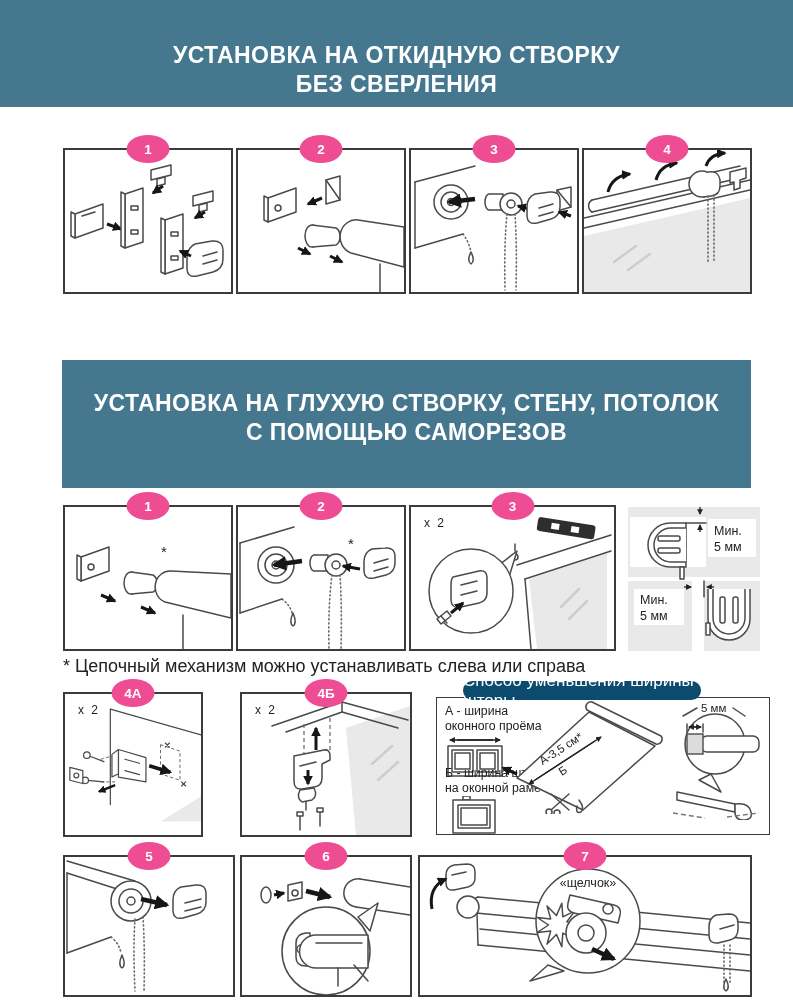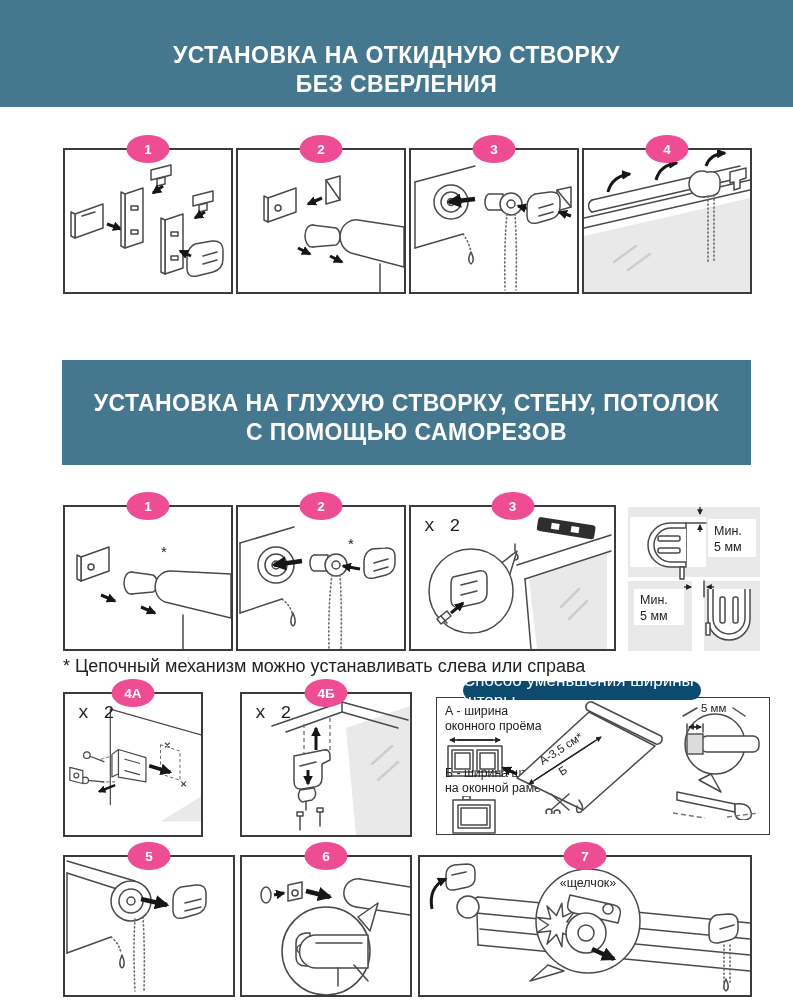--- a/index.html
+++ b/index.html
@@ -2,27 +2,27 @@
 <html><head>
 <meta charset="utf-8">
 <style>
   html,body{margin:0;padding:0;background:#fff;}
   #page{position:relative;width:793px;height:1000px;background:#fff;overflow:hidden;
         font-family:"Liberation Sans",sans-serif;}
   .banner{position:absolute;background:#45788f;color:#fff;display:flex;flex-direction:column;
           align-items:center;text-align:center;font-weight:bold;font-size:23px;line-height:29px;
           letter-spacing:.4px;}
   #banner1{left:0;top:0;width:793px;height:107px;padding-top:41px;box-sizing:border-box;}
-  #banner2{left:62px;top:360px;width:689px;height:105px;padding-top:29px;box-sizing:border-box;}
+  #banner2{left:62px;top:360px;width:689px;height:128px;padding-top:29px;box-sizing:border-box;}
   .box{position:absolute;background:#fff;border:2px solid #3b3b3b;box-sizing:border-box;}
   .box svg{position:absolute;left:0;top:0;width:100%;height:100%;}
   .badge{position:absolute;left:50%;top:-15px;transform:translateX(-50%);width:43px;height:28px;
          border-radius:50%;background:#ee4d93;color:#fff;font-weight:bold;font-size:13.5px;
          display:flex;align-items:center;justify-content:center;z-index:2;}
-  .qty{position:absolute;left:13px;top:9px;font-size:18px;color:#1e1e1e;letter-spacing:2px;z-index:2;font-family:Liberation Mono, monospace;}
+  .qty{position:absolute;left:13px;top:9px;font-size:12px;color:#1e1e1e;letter-spacing:2px;z-index:2;}
   .ast{position:absolute;font-size:15px;color:#1e1e1e;z-index:2;}
   .note{position:absolute;font-size:18px;color:#222;}
   .pill{position:absolute;left:463px;top:681px;width:238px;height:19px;background:#0c4a6e;
         border-radius:11px;color:#fff;font-size:17px;display:flex;align-items:center;
         justify-content:center;z-index:3;}
   #wblock{position:absolute;left:436px;top:697px;width:334px;height:138px;border:1.5px solid #3c3c3c;
           box-sizing:border-box;background:#fff;}
   .wlabel{position:absolute;font-size:12.3px;line-height:14.5px;color:#222;}
   .wnote{position:absolute;left:69px;top:109px;font-size:12.3px;line-height:13.5px;color:#222;}
   .panel{position:absolute;left:628px;top:505px;width:108px;height:146px;}

